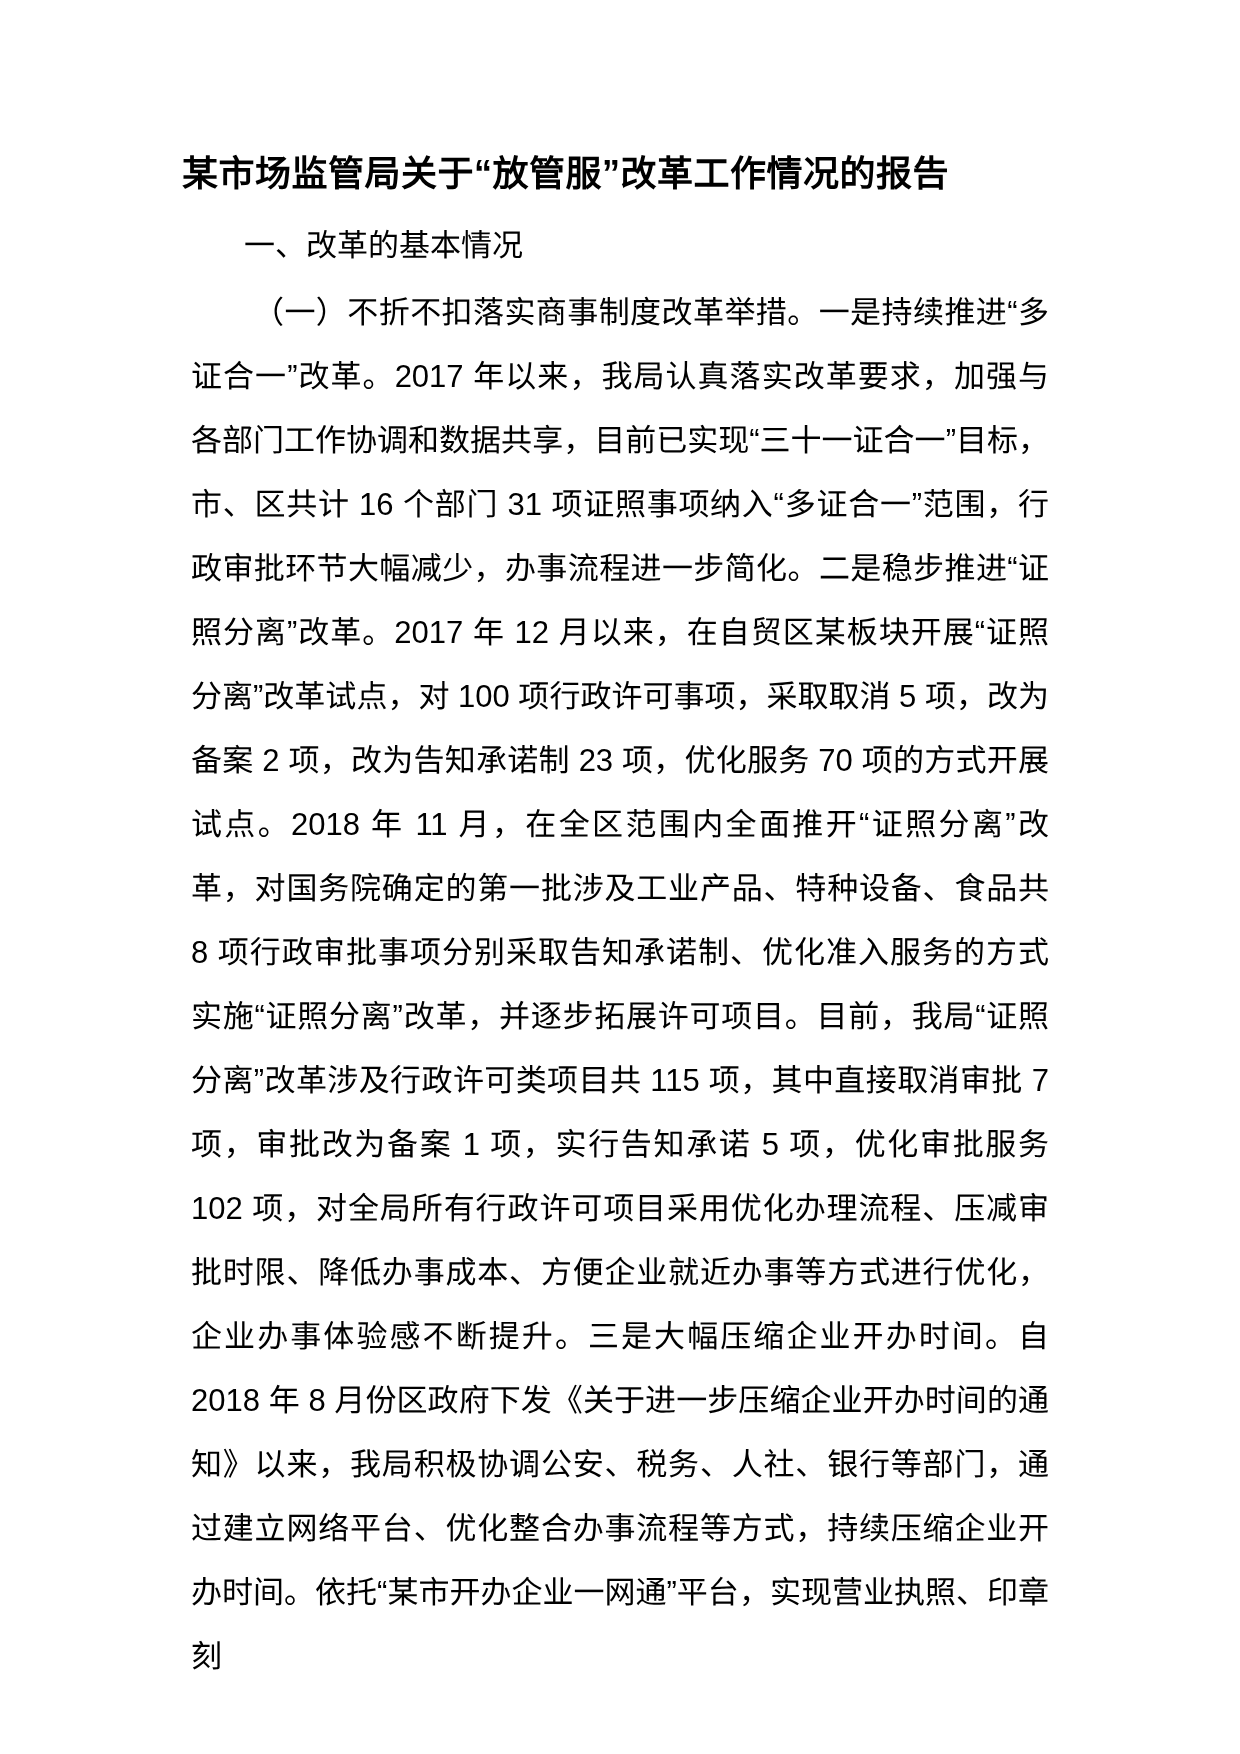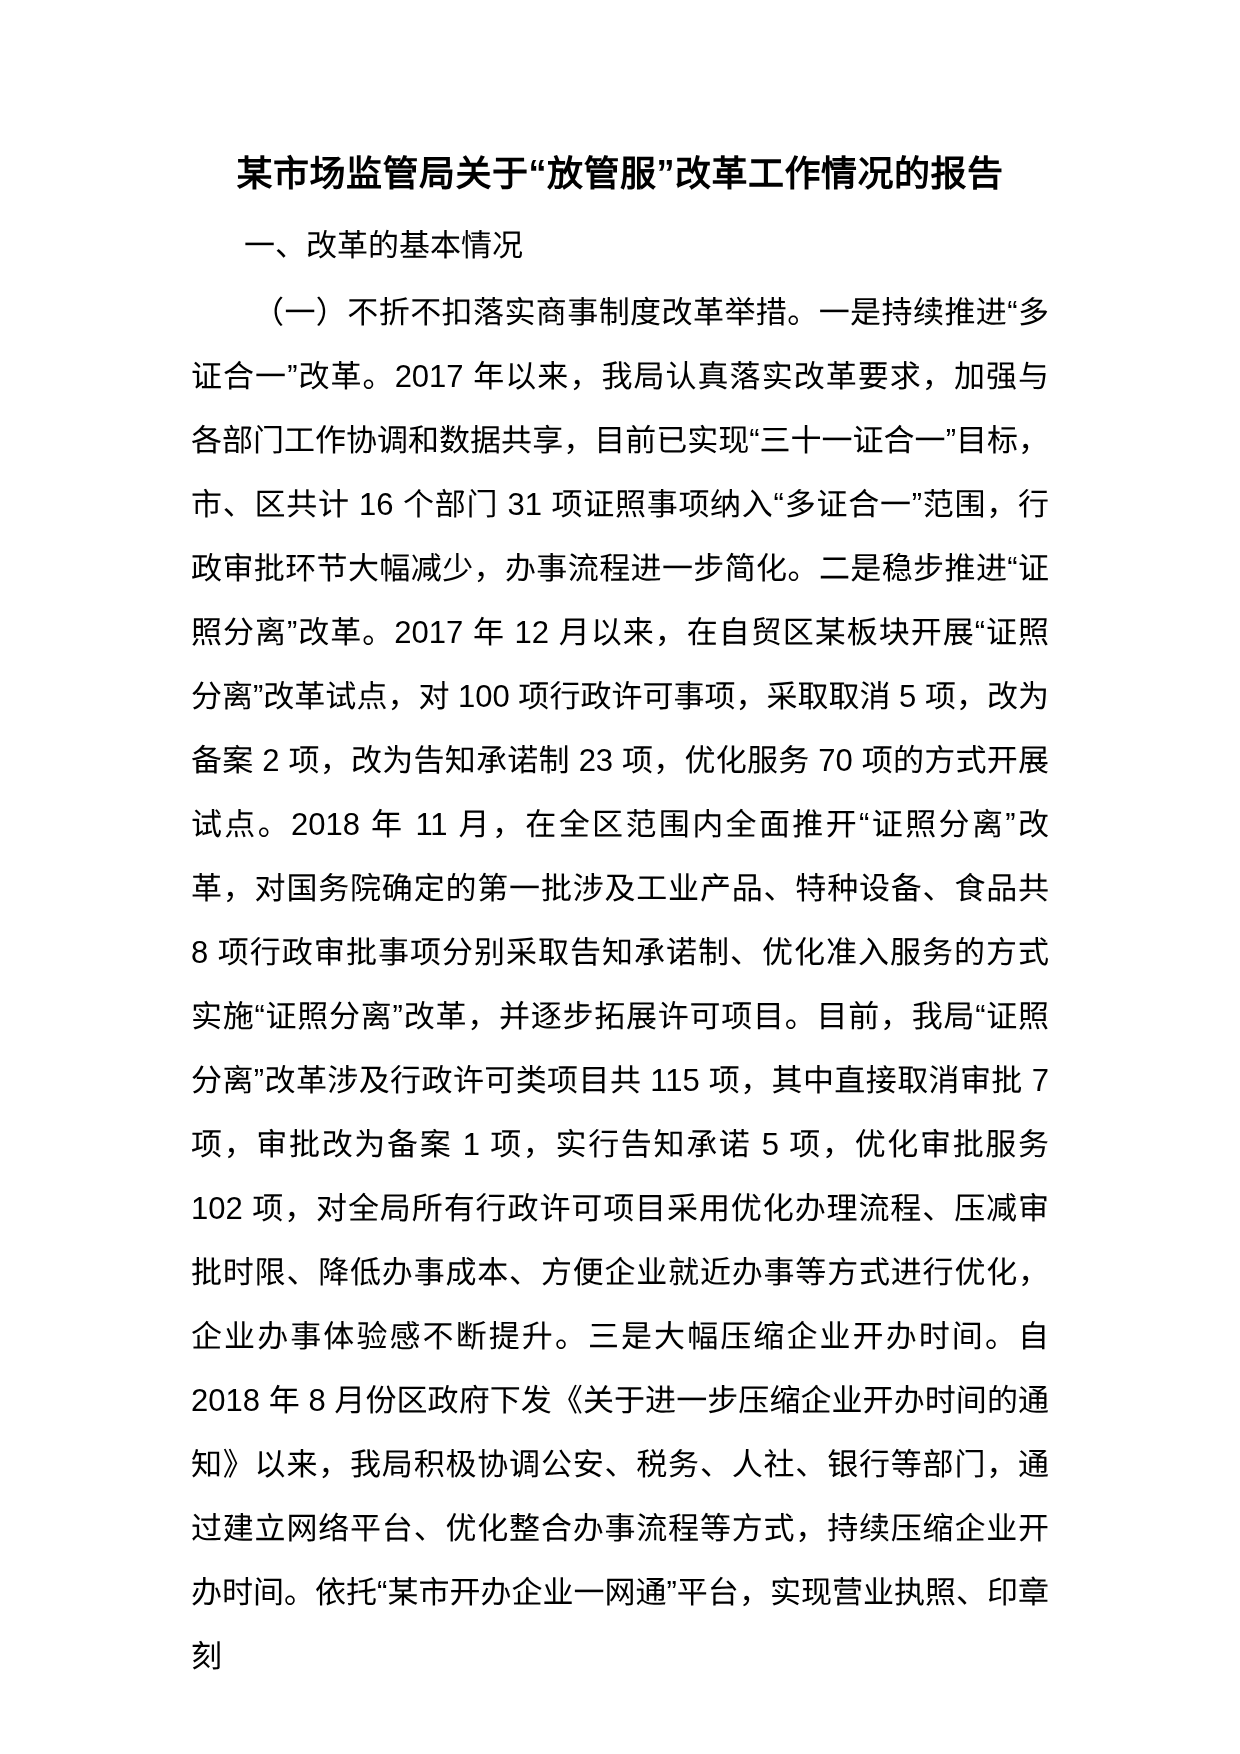--- a/index.html
+++ b/index.html
@@ -17,21 +17,21 @@
     width: 1240px;
     height: 1754px;
     background: #ffffff;
     color: #000000;
     padding: 148px 182px 0 182px;
     font-family: "Liberation Sans", sans-serif;
   }
   .doc-title {
     font-size: 36px;
     font-weight: bold;
-    text-align: center;
+    text-align: left;
     line-height: 1.45;
     margin: 0 0 20px 0;
     letter-spacing: 0.5px;
   }
   .section-heading {
     font-size: 31px;
     font-weight: normal;
     line-height: 1.65;
     text-indent: 2em;
     margin: 12px 0 10px 0;

